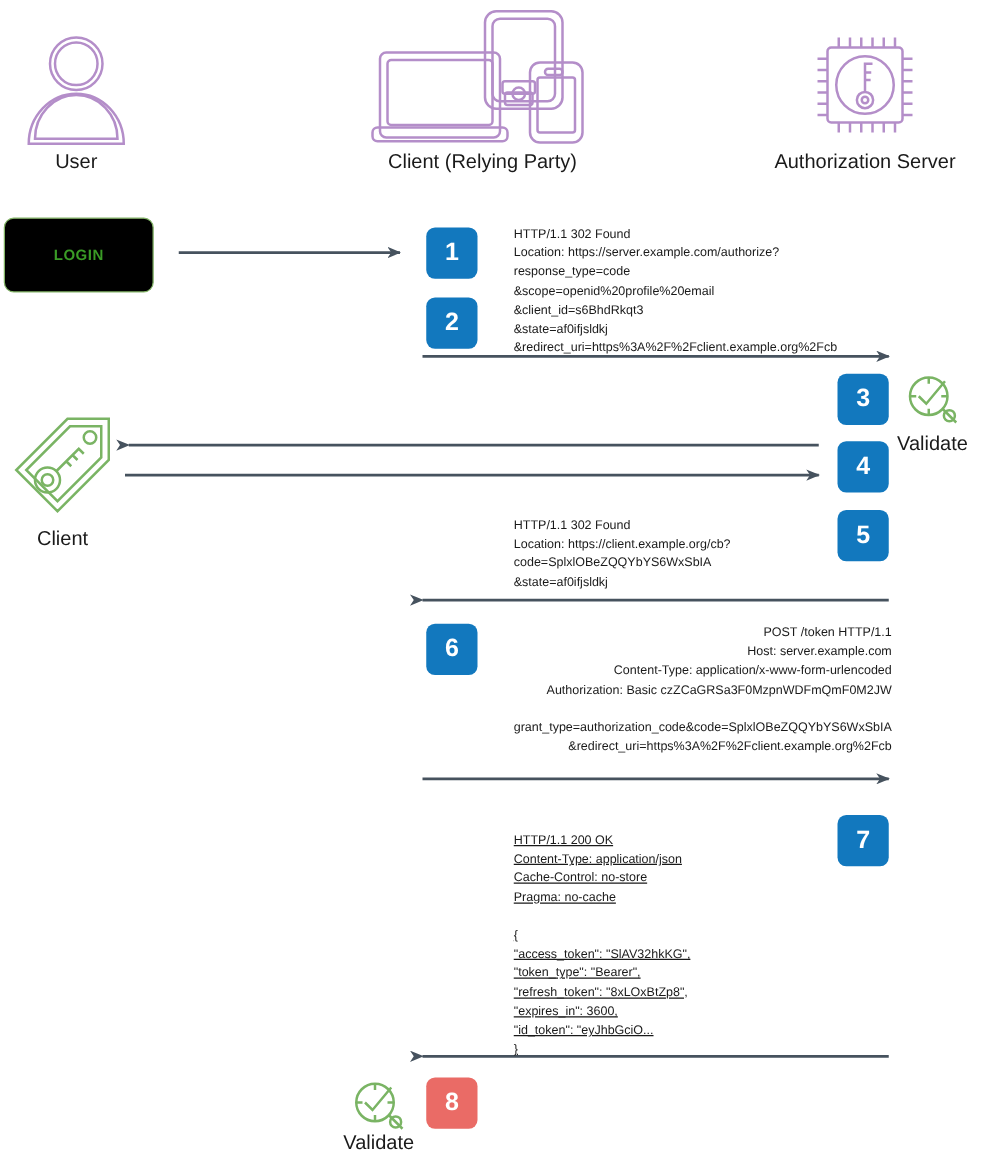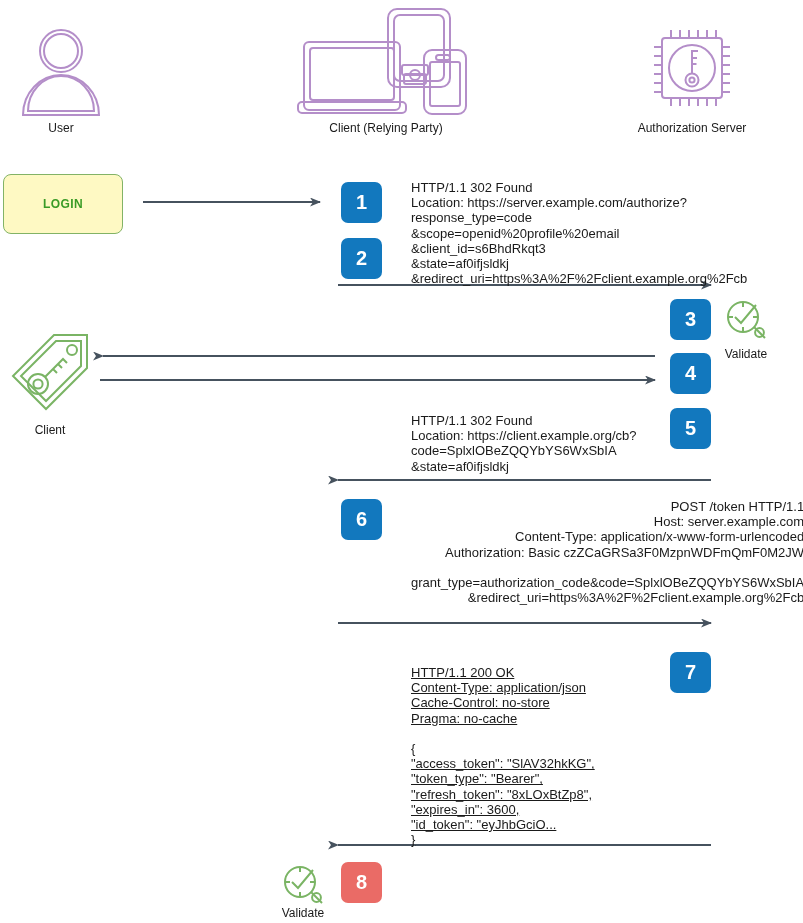--- a/index.html
+++ b/index.html
@@ -5,47 +5,47 @@
   html,body{margin:0;padding:0;background:#ffffff;}
   body{
     width:803px;height:923px;position:relative;overflow:hidden;
     font-family:"Liberation Sans","DejaVu Sans",sans-serif;
     color:#1a1a1a;
   }
   .abs{position:absolute;}
 
   
   .actor-label{
-    position:absolute;text-align:center;font-size:12px;color:#1a1a1a;
+    position:absolute;text-align:center;font-size:16px;color:#1a1a1a;
     white-space:nowrap;
   }
   .icon-purple{stroke:#b48ec9;fill:none;stroke-width:2;}
   .icon-green{stroke:#7ab464;fill:none;stroke-width:2;}
 
   
   .login-box{
     position:absolute;left:3px;top:174px;width:118px;height:58px;
-    background:#fef9c3;border:1px solid #82b366;border-radius:8px;
+    background:#000000;border:1px solid #82b366;border-radius:8px;
     display:flex;align-items:center;justify-content:center;
     font-size:12px;font-weight:bold;color:#3a9b26;letter-spacing:.4px;
   }
 
   
   .badge{
     position:absolute;width:41px;height:41px;border-radius:7px;
     display:flex;align-items:center;justify-content:center;
     color:#ffffff;font-size:20px;font-weight:bold;
     font-family:"Liberation Sans","DejaVu Sans",sans-serif;
   }
   .badge.blue{background:#1278be;}
   .badge.red{background:#ea6b66;}
 
   
   .msg{
-    position:absolute;font-size:13px;line-height:15.2px;
+    position:absolute;font-size:10px;line-height:15.2px;
     color:#1a1a1a;white-space:pre;
   }
 
   
   .arrow-svg{position:absolute;left:0;top:0;width:803px;height:923px;
              pointer-events:none;}
   .arrow-line{stroke:#46525e;stroke-width:2.2;fill:none;}
   .arrow-head{fill:#46525e;}
 </style>
 </head>

